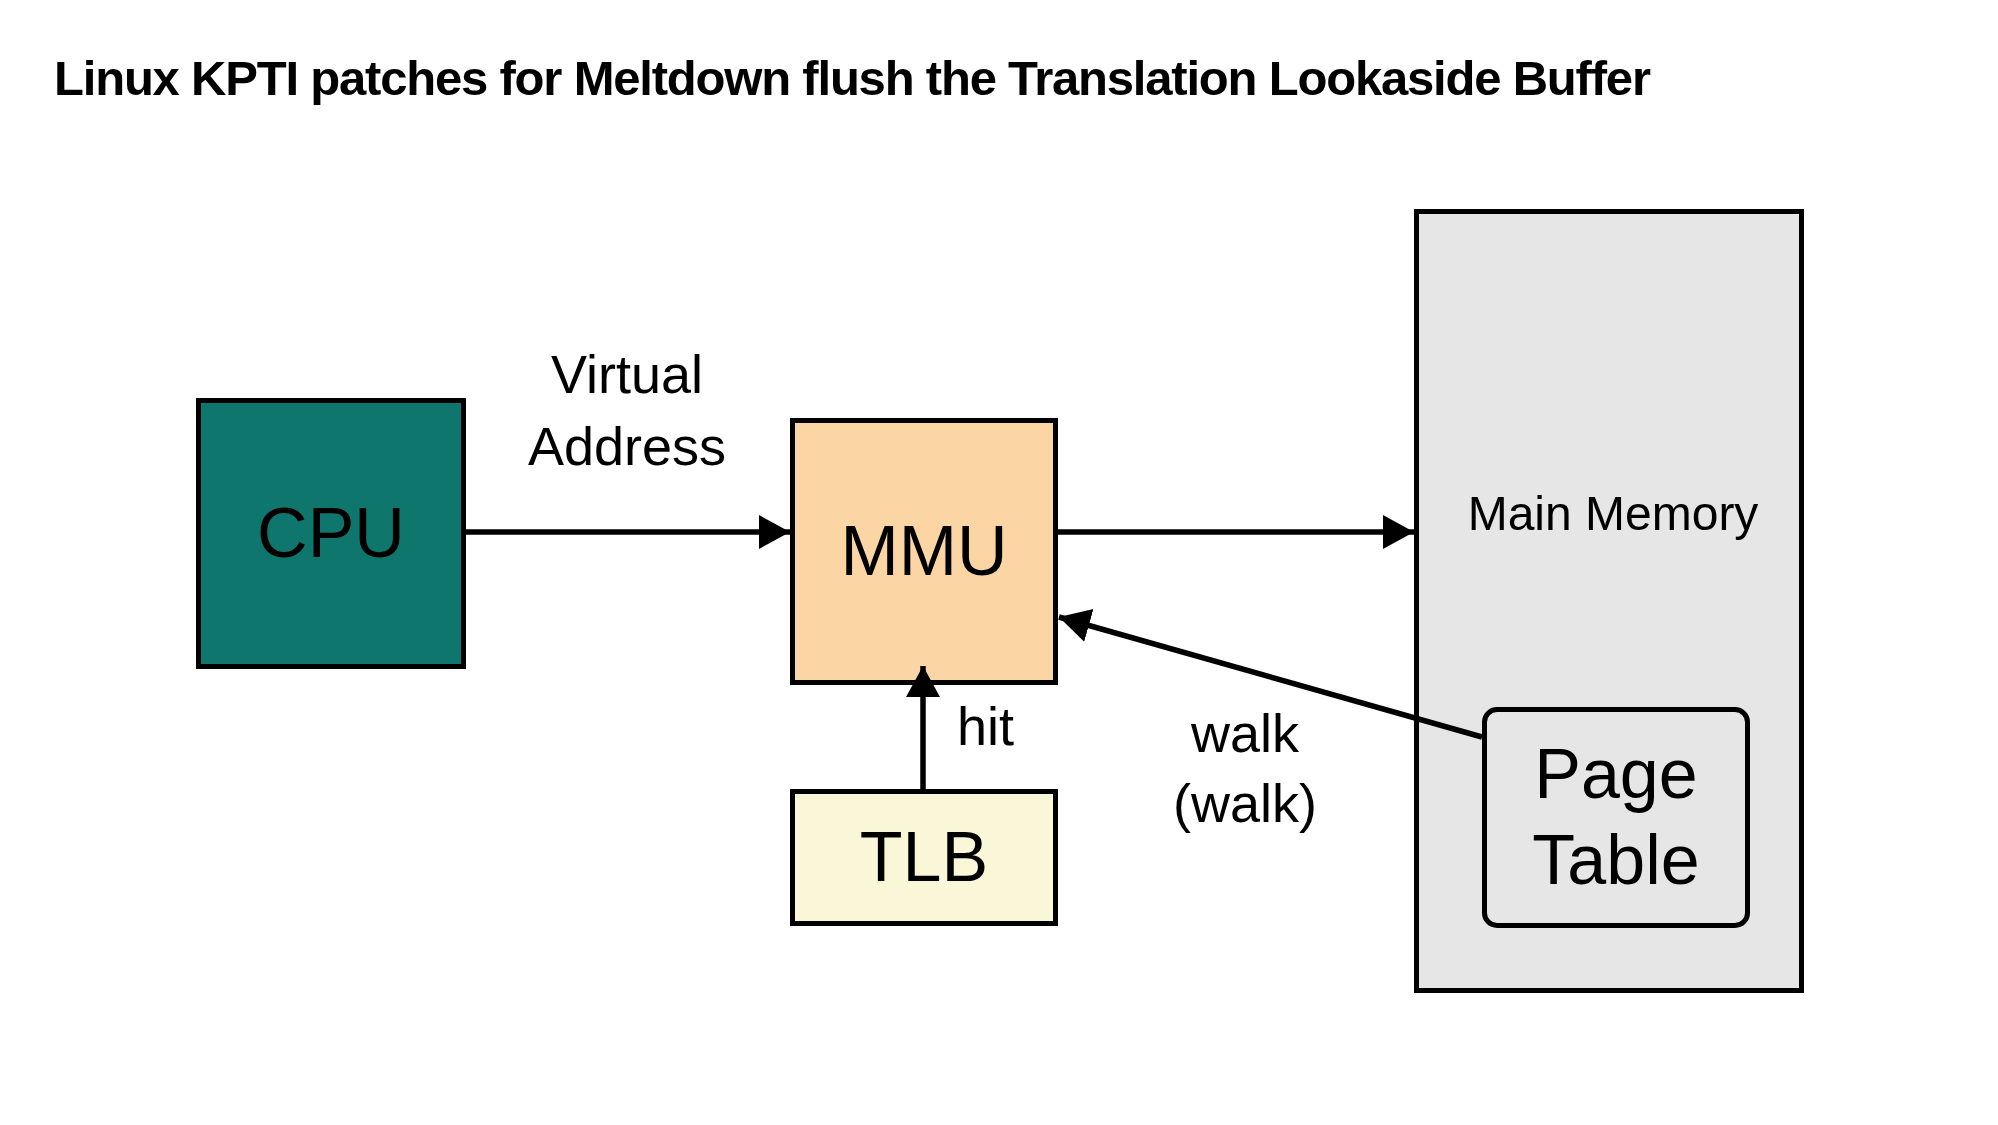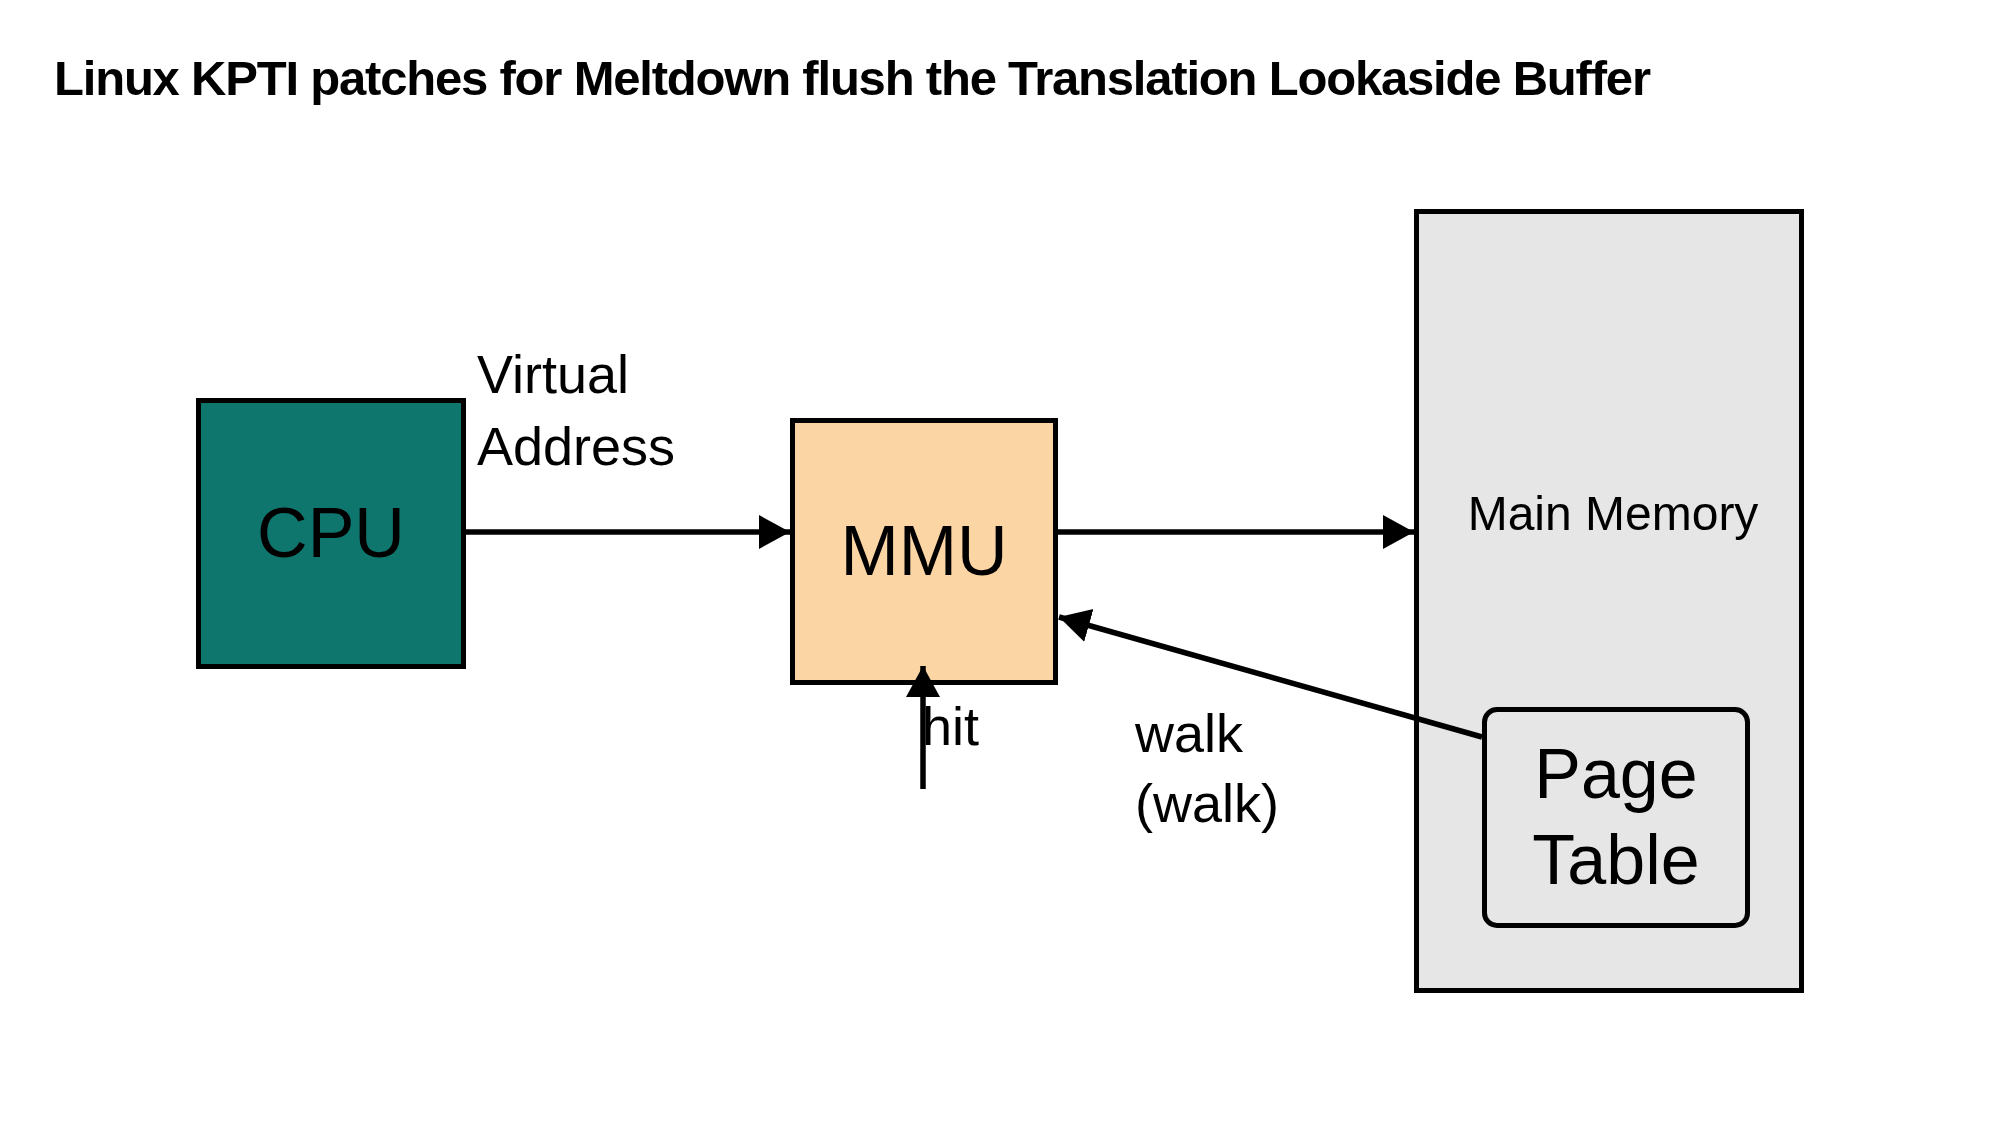--- a/index.html
+++ b/index.html
@@ -51,24 +51,25 @@
   #node-page-table {
     left: 63px; top: 493px; width: 268px; height: 221px;
     font-size: 70px;
     line-height: 1.22;
     border-radius: 15px;
   }
   .edge-label {
     position: absolute;
     font-size: 54px;
     line-height: 72px;
+    text-align: center;
   }
   #label-virtual-address  { left: 477px;  top: 338px; width: 300px; }
   #label-physical-address { left: 1078px; top: 338px; width: 300px; }
-  #label-hit              { left: 922px;  top: 690px; white-space: nowrap; }
+  #label-hit              { left: 957px;  top: 690px; white-space: nowrap; }
   #label-miss             { left: 1135px; top: 698px; width: 220px; line-height: 70px; }
   #arrows-layer {
     position: absolute;
     left: 0; top: 0;
     width: 1998px; height: 1125px;
     pointer-events: none;
   }
   #arrows-layer line { stroke-width: 5.5px; }
 </style>
 </head>
@@ -79,20 +80,23 @@
   <div class="title">Linux KPTI patches for Meltdown flush the Translation Lookaside Buffer</div>
 
   <div class="box" id="node-cpu" style="background-color: #0f766e;">
     <span>CPU</span>
   </div>
 
   <div class="box" id="node-mmu" style="background-color: rgb(251, 213, 164); margin-top: 20px;">
     <span>MMU</span>
   </div>
 
+  <div class="box" id="node-tlb" style="background-color: rgb(250, 247, 216);">
+    <span>TLB</span>
+  </div>
 
   <div class="box" id="node-main-memory" style="background-color: rgb(230, 230, 230);">
     <div id="main-memory-label">Main Memory</div>
     <div class="box" id="node-page-table" style="background-color: rgb(230, 230, 230);">
       <span>Page Table</span>
     </div>
   </div>
 
   <div class="edge-label" id="label-virtual-address">Virtual Address</div>
 

